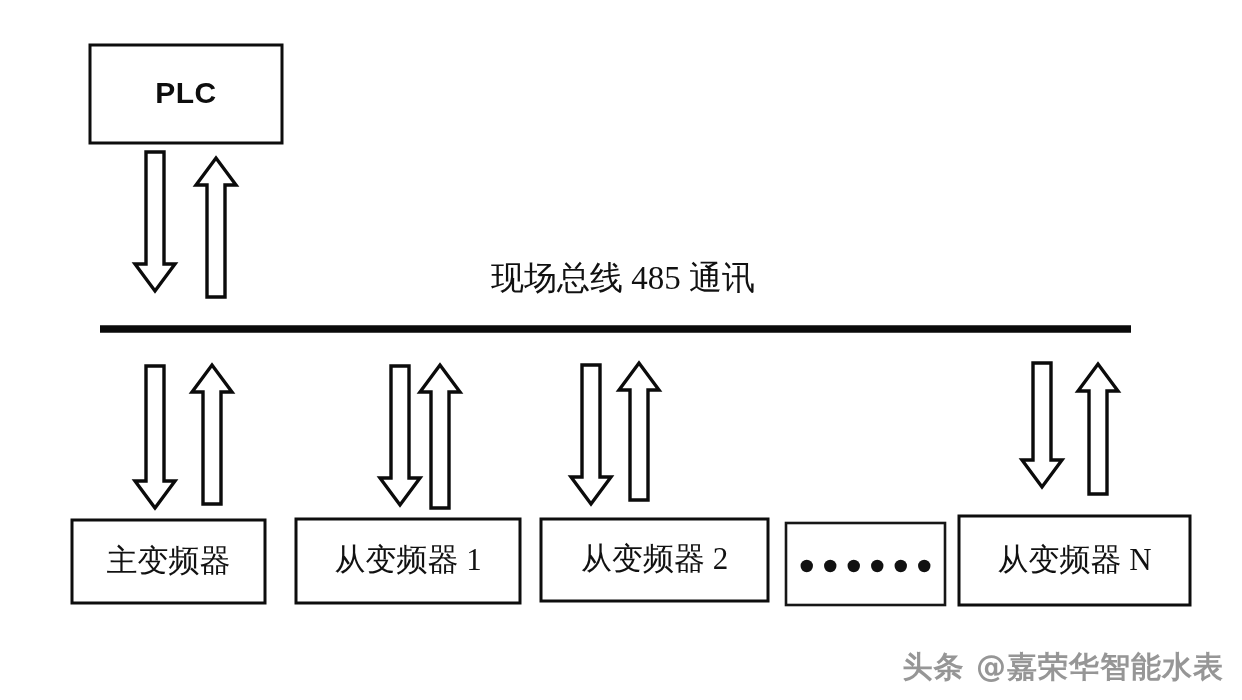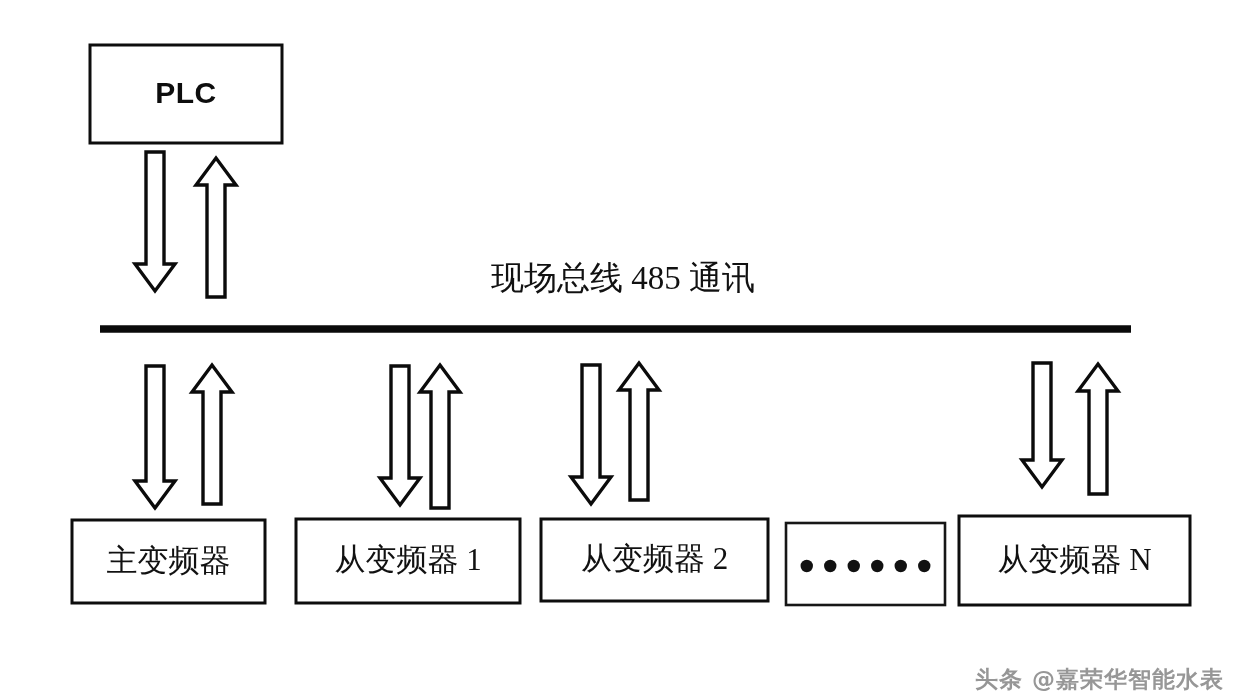--- a/index.html
+++ b/index.html
@@ -70,23 +70,23 @@
     fill: #111111;
     text-anchor: middle;
     dominant-baseline: middle;
   }
   .ellipsis-dot {
     fill: #111111;
   }
   .watermark {
     position: absolute;
     right: 18px;
-    bottom: 5px;
+    bottom: 12px;
     font-family: "DejaVu Sans", "Liberation Sans", sans-serif;
-    font-size: 23px;
+    font-size: 30px;
     font-weight: 700;
     color: #6f6f6f;
     opacity: 0.72;
     letter-spacing: 1px;
     white-space: nowrap;
     user-select: none;
     margin-top: 40px;
   }
 </style>
 </head>

